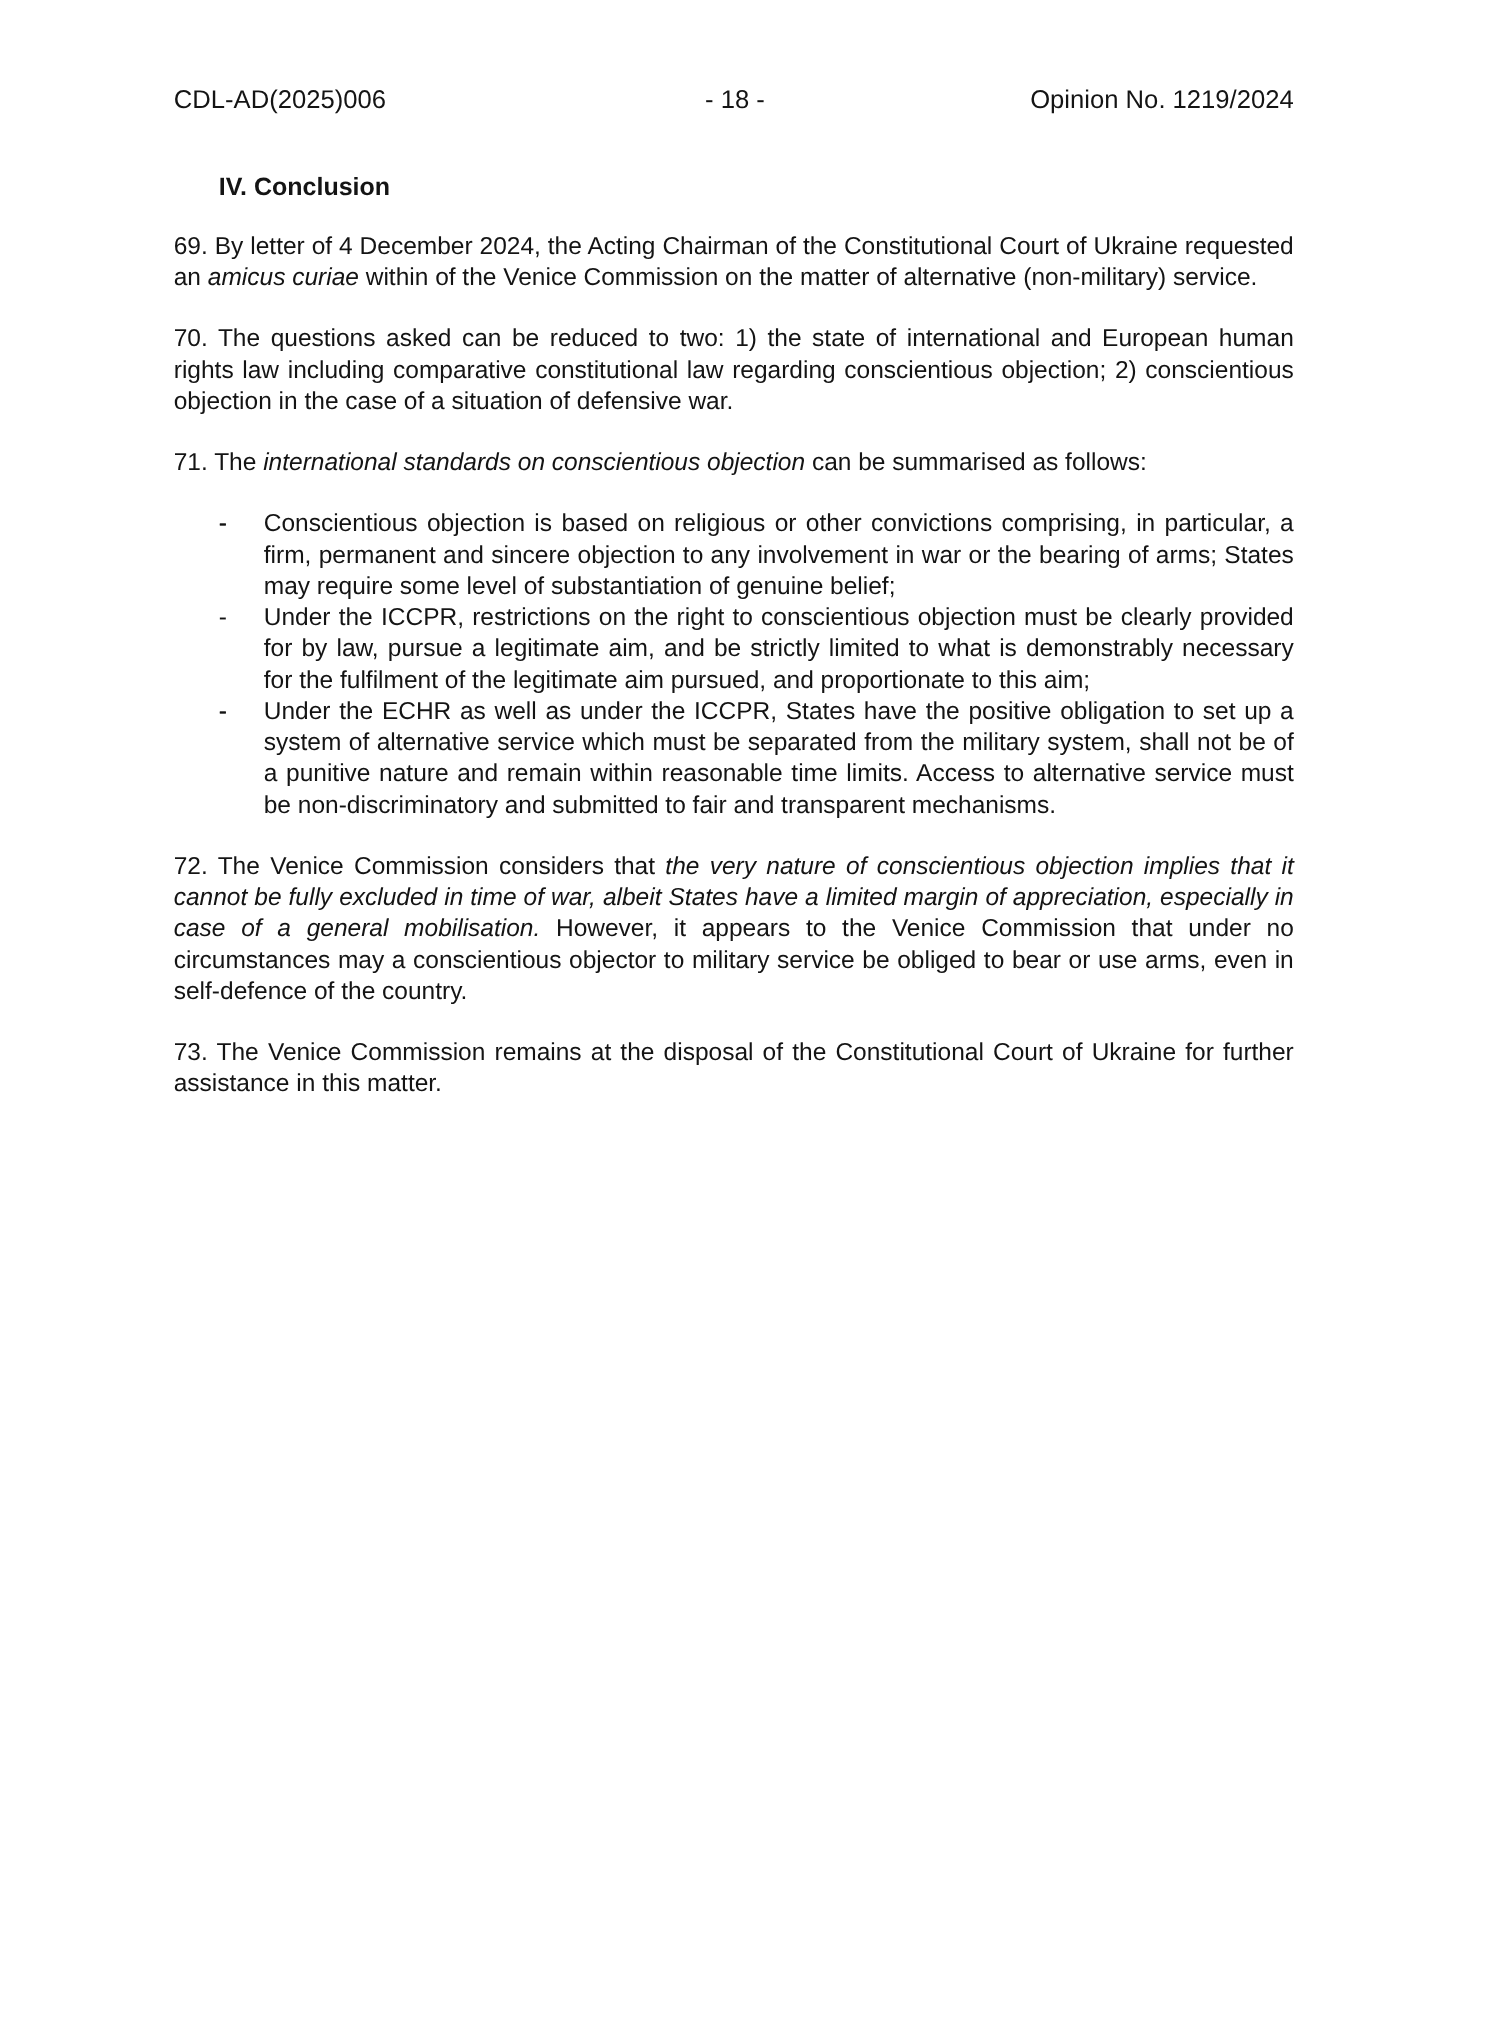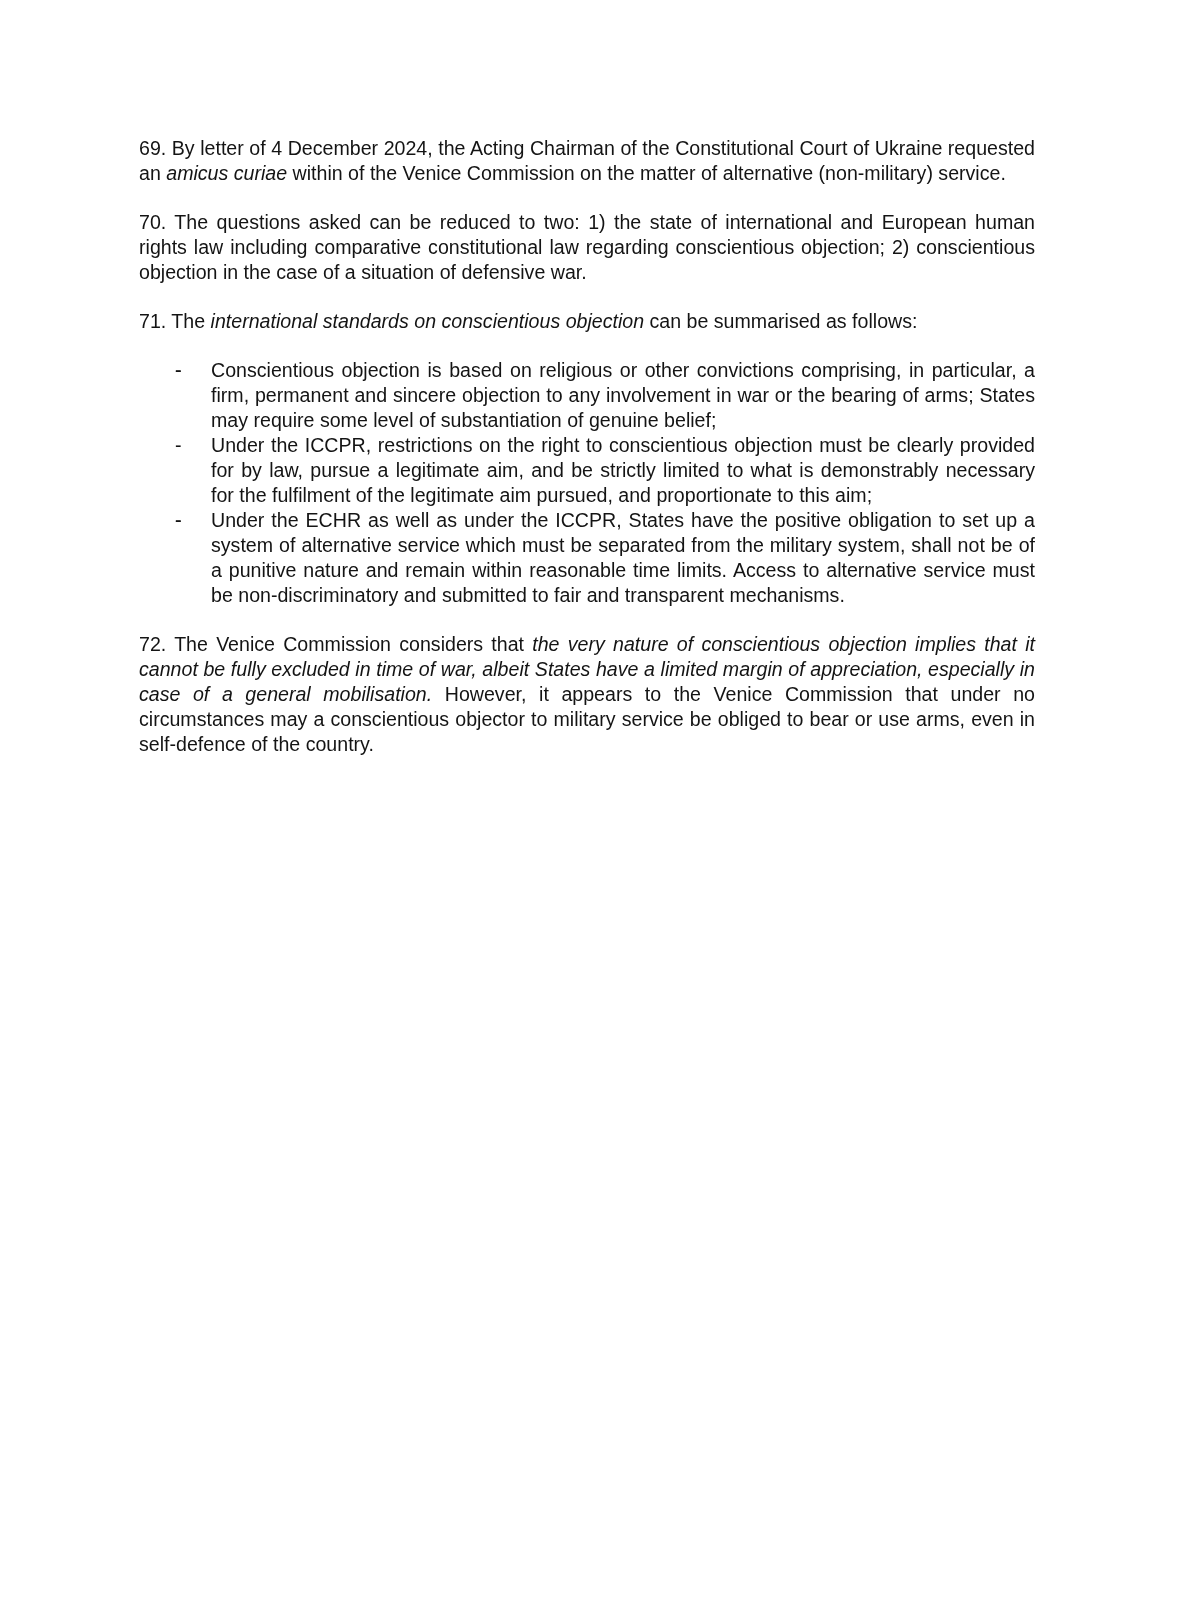--- a/index.html
+++ b/index.html
@@ -71,35 +71,42 @@
       left: 36px;
       top: 0;
     }
     em { }
   </style>
 </head>
 <body>
 
 <div class="page">
 
+  <div class="header">
+    <span class="left">CDL-AD(2025)006</span>
+    <span class="center">- 18 -</span>
+    <span class="right">Opinion No. 1219/2024</span>
+  </div>
 
   <div class="content">
 
+    <div class="section-title">IV. Conclusion</div>
 
     <p><span>69. By letter of 4 December 2024, the Acting Chairman of the Constitutional Court of Ukraine requested an </span><em>amicus curiae</em><span> within of the Venice Commission on the matter of alternative (non-military) service.</span></p>
 
     <p>70. The questions asked can be reduced to two: 1) the state of international and European human rights law including comparative constitutional law regarding conscientious objection; 2) conscientious objection in the case of a situation of defensive war.</p>
 
     <p class="intro"><span>71. The </span><em>international standards on conscientious objection</em><span> can be summarised as follows:</span></p>
 
     <ul class="dash">
       <li><span class="dash-mark">-</span></li>
       <li><span class="dash-mark">-</span><span>Conscientious objection is based on religious or other convictions comprising, in particular, a firm, permanent and sincere objection to any involvement in war or the bearing of arms; States may require some level of substantiation of genuine belief;</span></li>
       <li><span class="dash-mark">-</span><span>Under the ICCPR, restrictions on the right to conscientious objection must be clearly provided for by law, pursue a legitimate aim, and be strictly limited to what is demonstrably necessary for the fulfilment of the legitimate aim pursued, and proportionate to this aim;</span></li>
       <li><span class="dash-mark">-</span></li>
       <li><span class="dash-mark">-</span><span>Under the ECHR as well as under the ICCPR, States have the positive obligation to set up a system of alternative service which must be separated from the military system, shall not be of a punitive nature and remain within reasonable time limits. Access to alternative service must be non-discriminatory and submitted to fair and transparent mechanisms.</span></li>
     </ul>
 
     <p><span>72. The Venice Commission considers that </span><em>the very nature of conscientious objection implies that it cannot be fully excluded in time of war, albeit States have a limited margin of appreciation, especially in case of a general mobilisation.</em><span> However, it appears to the Venice Commission that under no circumstances may a conscientious objector to military service be obliged to bear or use arms, even in self-defence of the country.</span></p>
 
+    <p>73. The Venice Commission remains at the disposal of the Constitutional Court of Ukraine for further assistance in this matter.</p>
 
   </div>
 </div>
 
 </body></html>

